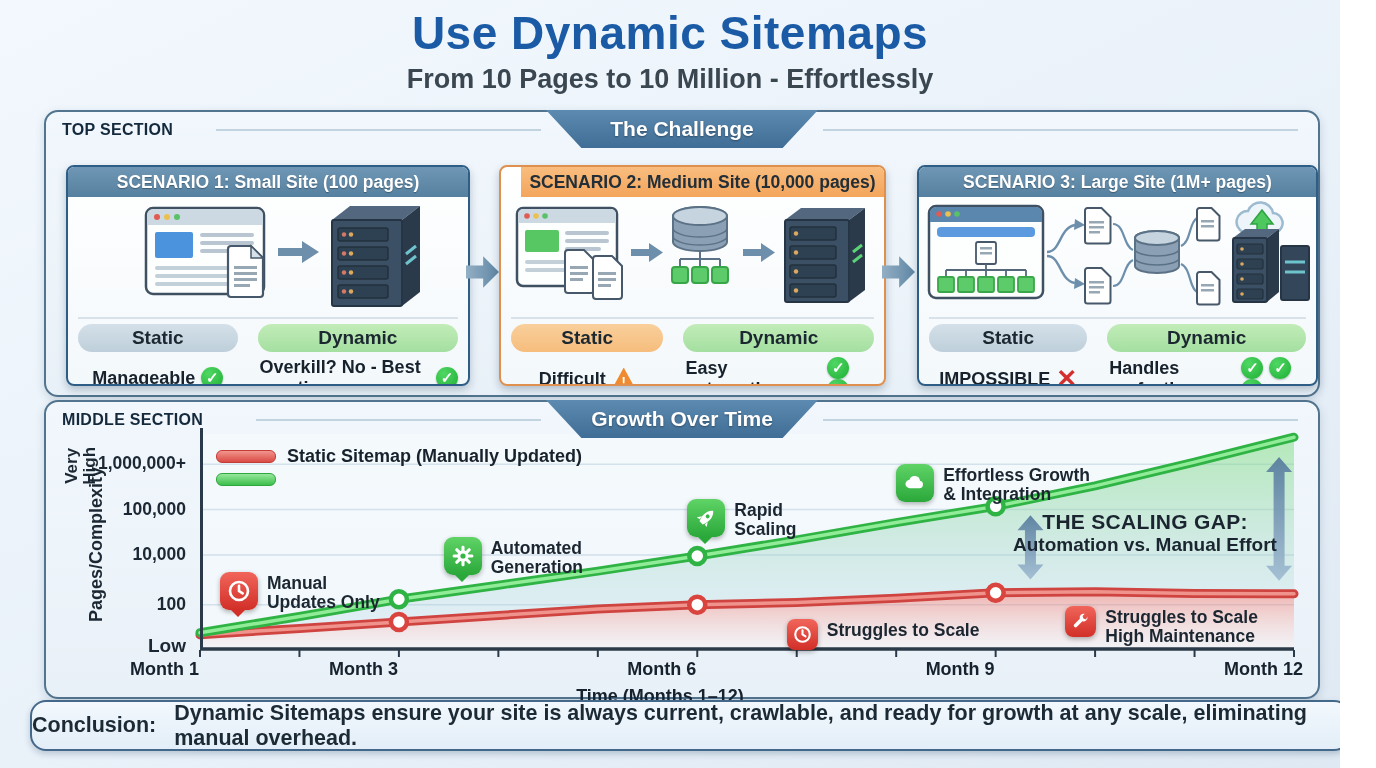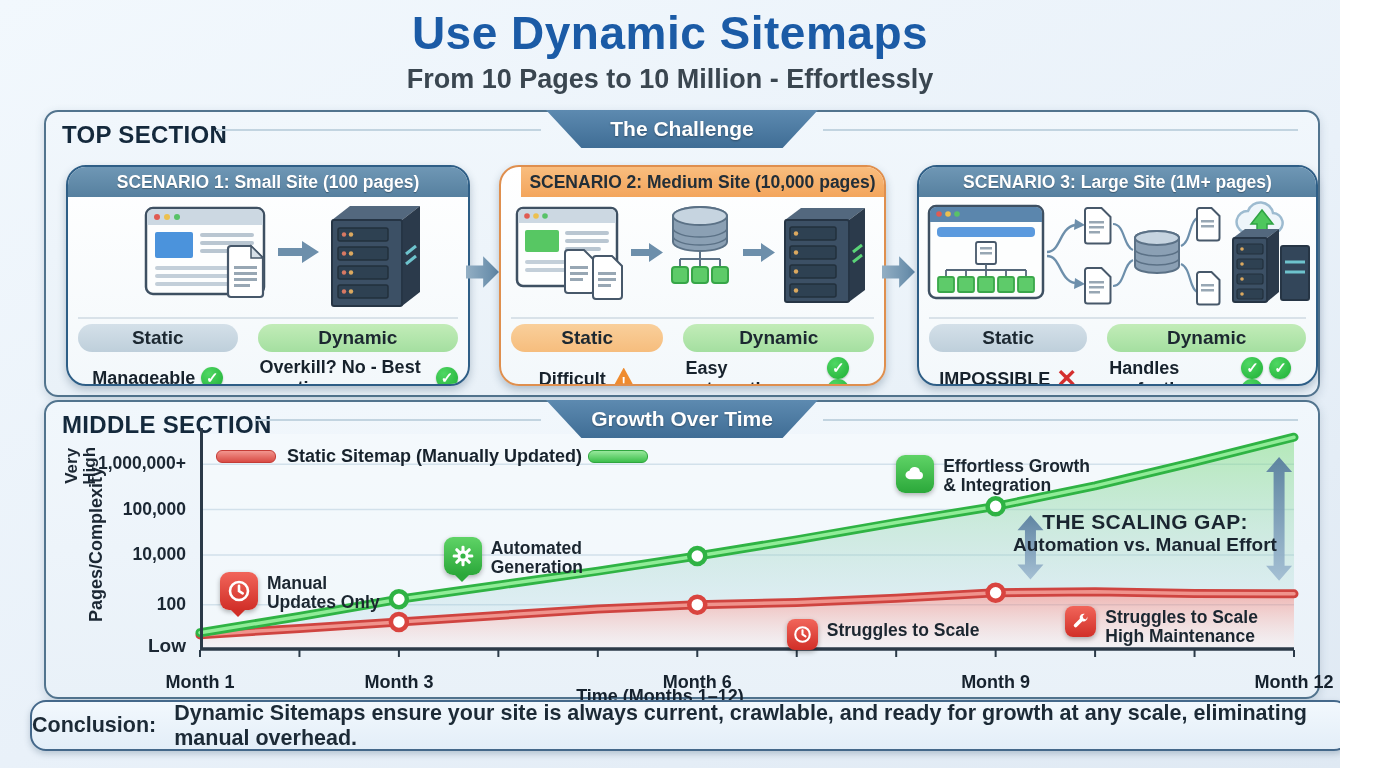--- a/index.html
+++ b/index.html
@@ -9,28 +9,28 @@
   
   .page-title{position:absolute;top:6px;left:0;width:100%;text-align:center;
     font-size:46px;font-weight:800;color:#1b5ba6;letter-spacing:.5px;}
   .page-subtitle{position:absolute;top:64px;left:0;width:100%;text-align:center;
     font-size:27px;font-weight:700;color:#3a4650;}
   
   .section{position:absolute;left:44px;width:1272px;border:2.5px solid #52748e;border-radius:14px;
     background:linear-gradient(#f1f7fc,#e9f1f8);box-shadow:0 3px 10px rgba(40,70,100,.18);}
   #top-section{top:110px;height:283px;}
   #middle-section{top:400px;height:295px;}
-  .section-label{position:absolute;left:16px;top:9px;font-size:24px;font-weight:800;color:#14293c;letter-spacing:.3px;}
+  .section-label{position:absolute;left:16px;top:9px;font-size:16px;font-weight:800;color:#14293c;letter-spacing:.3px;}
   .banner{position:absolute;left:50%;transform:translateX(-50%);top:-2px;width:272px;height:38px;
     background:linear-gradient(#5d8ab0,#3f6d95);clip-path:polygon(0 0,100% 0,87% 100%,13% 100%);
     color:#fff;font-size:21px;font-weight:800;display:flex;align-items:center;justify-content:center;
     text-shadow:0 1px 2px rgba(0,0,0,.35);z-index:4;}
   .deco-line{position:absolute;top:17px;height:2px;background:#c2d4e0;}
   
-  .card{position:absolute;top:53px;height:217px;border-radius:20px;overflow:hidden;
+  .card{position:absolute;top:53px;height:217px;border-radius:8px;overflow:hidden;
     box-shadow:0 4px 9px rgba(30,60,90,.28);background:linear-gradient(#ffffff,#f3f8fb);}
   .card-blue{border:2.5px solid #2e5e86;}
   .card-orange{border:2.5px solid #df8f4e;}
   #card1{left:20px;width:400px;} #card2{left:453px;width:383px;} #card3{left:871px;width:397px;}
   .card-header{height:30px;display:flex;align-items:center;justify-content:center;font-size:17.5px;font-weight:800;}
   .card-blue .card-header{background:linear-gradient(#6f97b5,#56809f);color:#fff;text-shadow:0 1px 1px rgba(0,0,0,.3);}
   .card-orange .card-header{background:linear-gradient(#f9bd7e,#f3a55c);color:#222e38;margin-left:20px;}
   .card-scene{position:absolute;left:0;top:33px;width:100%;height:112px;}
   .card-divider{position:absolute;left:10px;right:10px;top:150px;height:1.5px;background:#d9e2e9;}
   .pill-row{position:absolute;left:10px;right:10px;top:157px;display:flex;gap:20px;}
@@ -56,23 +56,23 @@
   
   #chart-area{position:absolute;left:154px;top:32px;width:1094px;height:216px;}
   #chart-svg{position:absolute;left:0;top:0;overflow:visible;}
   #chart-overlay{position:absolute;left:0;top:0;width:100%;height:100%;overflow:visible;}
   .ytick{position:absolute;left:-118px;width:104px;text-align:right;font-size:17.5px;font-weight:600;color:#1b2733;}
   .low-label{position:absolute;left:-64px;top:201px;width:50px;text-align:right;font-size:19px;font-weight:700;color:#1b2733;}
   .very-high{position:absolute;left:-146px;top:14px;width:54px;text-align:center;font-size:17px;font-weight:700;
     color:#1b2733;transform:rotate(-90deg);line-height:1.05;}
   .y-title{position:absolute;left:-216px;top:100px;width:224px;text-align:center;font-size:18px;font-weight:700;
     color:#1b2733;transform:rotate(-90deg);}
-  .xtick{position:absolute;top:238px;width:140px;text-align:center;font-size:18px;font-weight:700;color:#16222e;}
+  .xtick{position:absolute;top:225px;width:140px;text-align:left;font-size:18px;font-weight:700;color:#16222e;}
   .x-title{position:absolute;left:300px;top:252px;width:320px;text-align:center;font-size:18px;font-weight:700;color:#16222e;}
-  .legend{position:absolute;left:16px;top:12px;display:flex;flex-direction:row;gap:6px;z-index:6;}
+  .legend{position:absolute;left:16px;top:12px;display:flex;flex-direction:column;gap:6px;z-index:6;}
   .legend-row{display:flex;align-items:center;gap:11px;}
   .legend-marker{width:58px;height:11px;border-radius:6px;}
   .lm-red{background:linear-gradient(#f2958e,#d94b44);border:1.5px solid #c43c36;}
   .lm-green{background:linear-gradient(#97e89b,#3dbf4c);border:1.5px solid #2fa63e;}
   .legend-label{font-size:18px;font-weight:600;color:#17222c;}
   .gap-text{position:absolute;left:770px;top:76px;width:350px;text-align:center;color:#1a2530;z-index:6;}
   .gap-title{font-size:21px;font-weight:800;letter-spacing:.3px;}
   .gap-sub{font-size:19px;font-weight:600;}
   .ann{position:absolute;display:flex;gap:9px;align-items:flex-start;z-index:7;}
   .ann-badge{position:relative;width:38px;height:38px;border-radius:9px;flex:0 0 auto;display:flex;
@@ -463,21 +463,34 @@
                   <rect x="10.6" y="2.5" width="2.8" height="19" rx="1.2" transform="rotate(45 12 12)"></rect>
                   <rect x="10.6" y="2.5" width="2.8" height="19" rx="1.2" transform="rotate(-45 12 12)"></rect>
                   <circle cx="12" cy="12" r="5.2"></circle>
                 </g>
                 <circle cx="12" cy="12" r="2.4" fill="#35b545"></circle>
               </svg>
             </div>
             <div class="ann-label">Automated
 Generation</div>
           </div>
-          <div class="ann" style="left: 696.182px; top: 21px; justify-content: center;">
+          <div class="ann" style="left: 487.327px; top: 64.8px;">
+            <div class="ann-badge ann-green ann-pointer">
+              <svg viewBox="0 0 24 24">
+                <g transform="rotate(45 12 12)">
+                  <path d="M12 2.6c2.6 2 3.8 5.2 3.8 8.6 0 2.5-.6 5-1.8 7.2h-4c-1.2-2.2-1.8-4.7-1.8-7.2 0-3.4 1.2-6.6 3.8-8.6z" fill="#fff"></path>
+                  <path d="M8.3 13.5L5.6 17.5l3-.5zM15.7 13.5l2.7 4-3-.5z" fill="#fff"></path>
+                  <circle cx="12" cy="9.8" r="1.8" fill="#35b545"></circle>
+                </g>
+              </svg>
+            </div>
+            <div class="ann-label">Rapid
+Scaling</div>
+          </div>
+          <div class="ann" style="left: 696.182px; top: 30px; justify-content: center;">
             <div class="ann-badge ann-green">
               <svg viewBox="0 0 24 24">
                 <path d="M7.3 16.8a3.9 3.9 0 01-.4-7.8 5 5 0 019.7.9 3.5 3.5 0 01-.4 6.9z" fill="#fff"></path>
               </svg>
             </div>
             <div class="ann-label">Effortless Growth
 &amp; Integration</div>
           </div>
           <div class="ann ann-small" style="left: 586.782px; top: 184.68px;">
             <div class="ann-badge ann-red">

